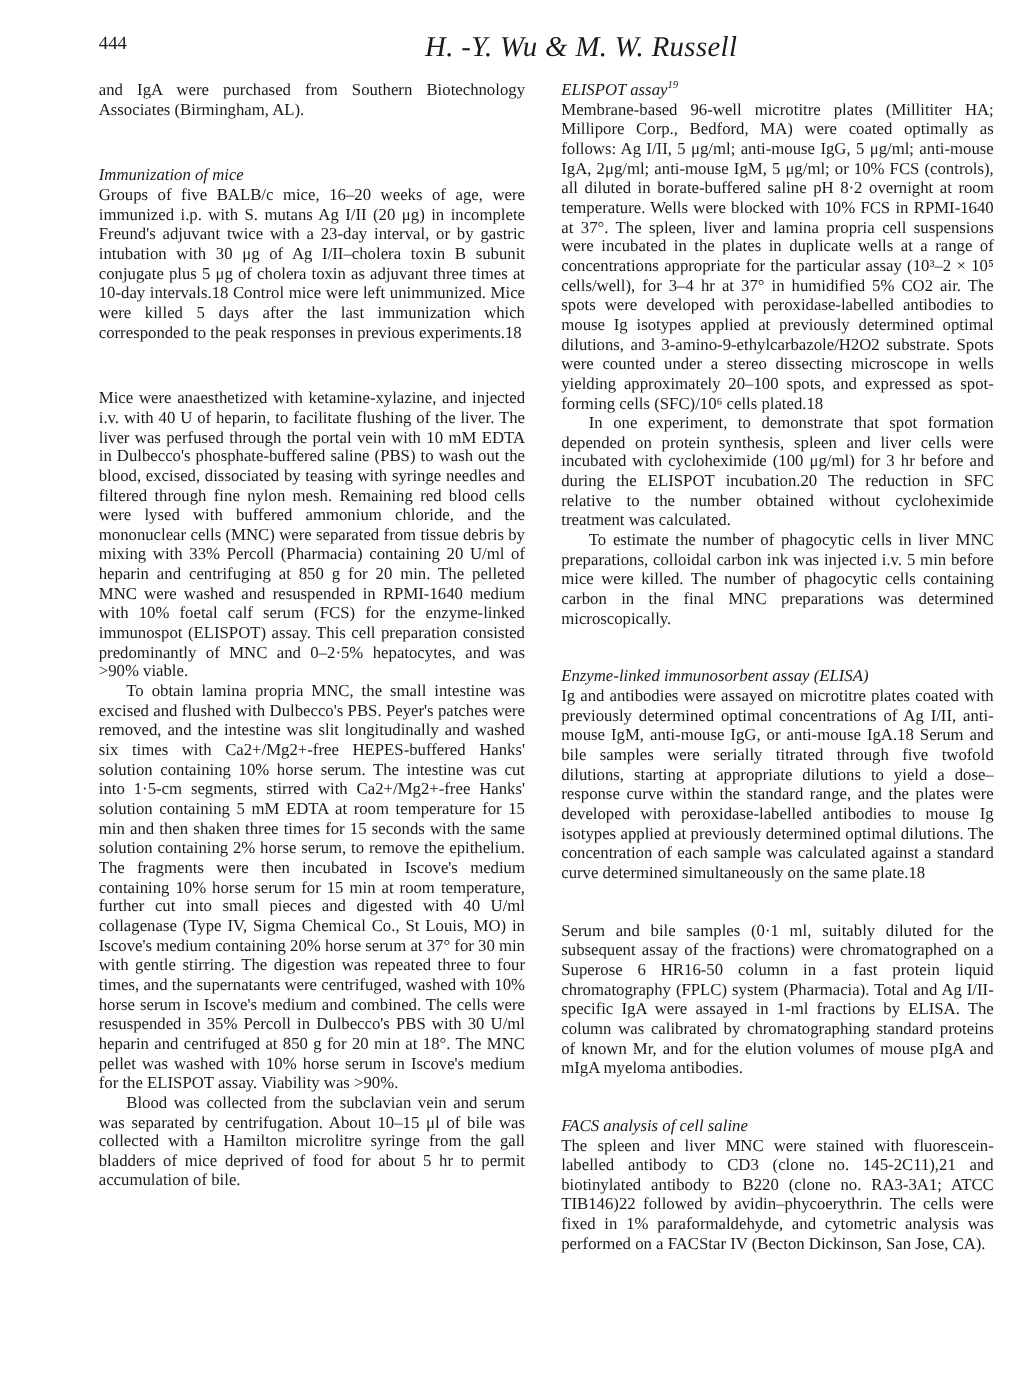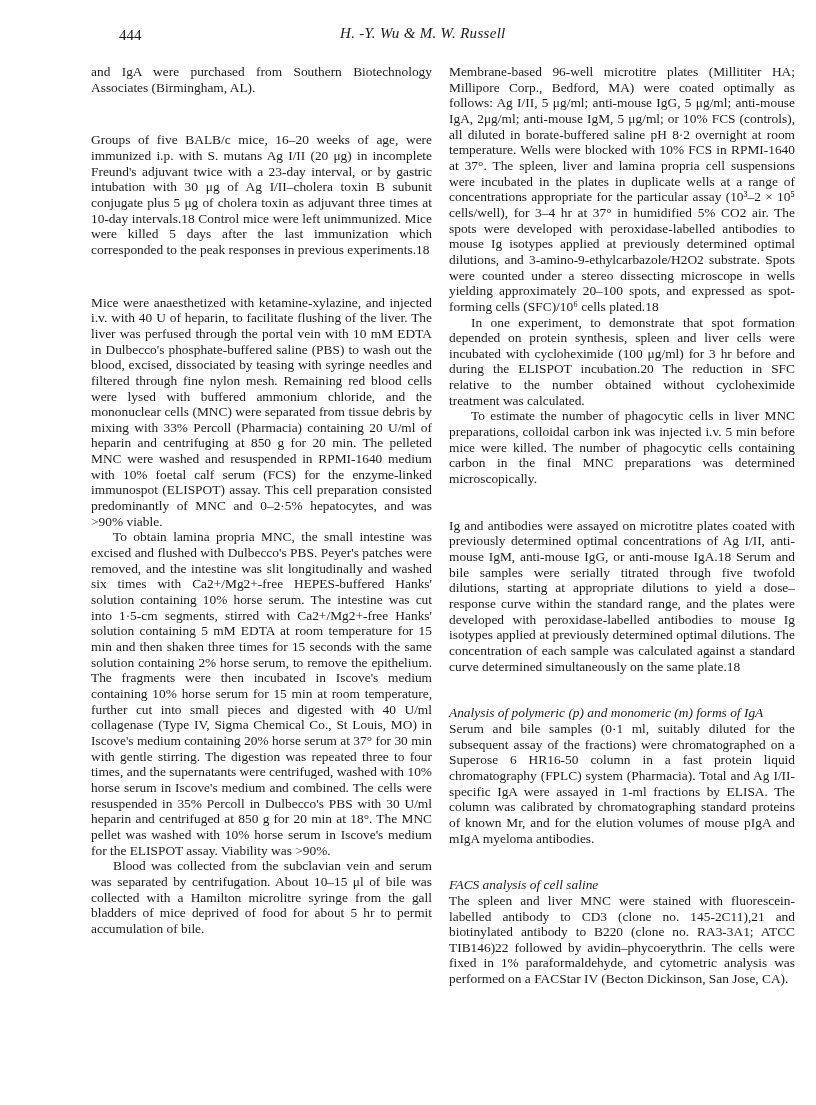--- a/index.html
+++ b/index.html
@@ -1,67 +1,69 @@
 <!DOCTYPE html>
 <html><head>
 <meta charset="utf-8">
 <style>
   html, body { margin:0; padding:0; background:#fff; }
   body { width:816px; height:1105px; position:relative; overflow:hidden;
          font-family:"Liberation Serif","DejaVu Serif",serif; color:#1a1a1a; }
-  .page-num { position:absolute; left:79px; top:27px; font-size:15px;margin-left:40px; }
-  .running-head { position:absolute; left:340px; top:25px; font-size:15px; font-style:italic; letter-spacing:0.3px; }
+  .page-num { position:absolute; left:79px; top:27px; font-size:15px; }
+  .running-head { position:absolute; left:340px; top:25px; font-size:23px; font-style:italic; letter-spacing:0.3px; }
   .col { position:absolute; top:64px; font-size:13.4px; line-height:15.65px; text-align:justify; }
-  .col.left { left:79px; width:341px;margin-left:12px; }
+  .col.left { left:79px; width:341px; }
   .col.right { left:449px; width:346px; }
   .section { margin:0; }
   .section-title { font-style:italic; margin:0; }
   p { margin:0; }
   p.indent { text-indent:22px; }
   .gap-l { height:37px; }
   .gap-m { height:31px; }
   sup { font-size:8.5px; line-height:0; vertical-align:super; }
 </style>
 </head>
 <body>
 
 <div class="page-num">444</div>
 <div class="running-head">H. -Y. Wu &amp; M. W. Russell</div>
 
 <div class="col left">
   <p>and IgA were purchased from Southern Biotechnology Associates (Birmingham, AL).</p>
   <div class="gap-l"></div>
 
   <div class="section">
+    <div class="section-title">Immunization of mice</div>
     <p>Groups of five BALB/c mice, 16–20 weeks of age, were immunized i.p. with S. mutans Ag I/II (20 μg) in incomplete Freund's adjuvant twice with a 23-day interval, or by gastric intubation with 30 μg of Ag I/II–cholera toxin B subunit conjugate plus 5 μg of cholera toxin as adjuvant three times at 10-day intervals.18 Control mice were left unimmunized. Mice were killed 5 days after the last immunization which corresponded to the peak responses in previous experiments.18</p>
   </div>
   <div class="gap-l"></div>
 
   <div class="section">
     <p>Mice were anaesthetized with ketamine-xylazine, and injected i.v. with 40 U of heparin, to facilitate flushing of the liver. The liver was perfused through the portal vein with 10 mM EDTA in Dulbecco's phosphate-buffered saline (PBS) to wash out the blood, excised, dissociated by teasing with syringe needles and filtered through fine nylon mesh. Remaining red blood cells were lysed with buffered ammonium chloride, and the mononuclear cells (MNC) were separated from tissue debris by mixing with 33% Percoll (Pharmacia) containing 20 U/ml of heparin and centrifuging at 850 g for 20 min. The pelleted MNC were washed and resuspended in RPMI-1640 medium with 10% foetal calf serum (FCS) for the enzyme-linked immunospot (ELISPOT) assay. This cell preparation consisted predominantly of MNC and 0–2·5% hepatocytes, and was &gt;90% viable.</p>
     <p class="indent">To obtain lamina propria MNC, the small intestine was excised and flushed with Dulbecco's PBS. Peyer's patches were removed, and the intestine was slit longitudinally and washed six times with Ca2+/Mg2+-free HEPES-buffered Hanks' solution containing 10% horse serum. The intestine was cut into 1·5-cm segments, stirred with Ca2+/Mg2+-free Hanks' solution containing 5 mM EDTA at room temperature for 15 min and then shaken three times for 15 seconds with the same solution containing 2% horse serum, to remove the epithelium. The fragments were then incubated in Iscove's medium containing 10% horse serum for 15 min at room temperature, further cut into small pieces and digested with 40 U/ml collagenase (Type IV, Sigma Chemical Co., St Louis, MO) in Iscove's medium containing 20% horse serum at 37° for 30 min with gentle stirring. The digestion was repeated three to four times, and the supernatants were centrifuged, washed with 10% horse serum in Iscove's medium and combined. The cells were resuspended in 35% Percoll in Dulbecco's PBS with 30 U/ml heparin and centrifuged at 850 g for 20 min at 18°. The MNC pellet was washed with 10% horse serum in Iscove's medium for the ELISPOT assay. Viability was &gt;90%.</p>
     <p class="indent">Blood was collected from the subclavian vein and serum was separated by centrifugation. About 10–15 μl of bile was collected with a Hamilton microlitre syringe from the gall bladders of mice deprived of food for about 5 hr to permit accumulation of bile.</p>
   </div>
 </div>
 
 <div class="col right">
   <div class="section">
+    <div class="section-title"><span>ELISPOT assay</span><sup>19</sup></div>
     <p>Membrane-based 96-well microtitre plates (Millititer HA; Millipore Corp., Bedford, MA) were coated optimally as follows: Ag I/II, 5 μg/ml; anti-mouse IgG, 5 μg/ml; anti-mouse IgA, 2μg/ml; anti-mouse IgM, 5 μg/ml; or 10% FCS (controls), all diluted in borate-buffered saline pH 8·2 overnight at room temperature. Wells were blocked with 10% FCS in RPMI-1640 at 37°. The spleen, liver and lamina propria cell suspensions were incubated in the plates in duplicate wells at a range of concentrations appropriate for the particular assay (10³–2 × 10⁵ cells/well), for 3–4 hr at 37° in humidified 5% CO2 air. The spots were developed with peroxidase-labelled antibodies to mouse Ig isotypes applied at previously determined optimal dilutions, and 3-amino-9-ethylcarbazole/H2O2 substrate. Spots were counted under a stereo dissecting microscope in wells yielding approximately 20–100 spots, and expressed as spot-forming cells (SFC)/10⁶ cells plated.18</p>
     <p class="indent">In one experiment, to demonstrate that spot formation depended on protein synthesis, spleen and liver cells were incubated with cycloheximide (100 μg/ml) for 3 hr before and during the ELISPOT incubation.20 The reduction in SFC relative to the number obtained without cycloheximide treatment was calculated.</p>
     <p class="indent">To estimate the number of phagocytic cells in liver MNC preparations, colloidal carbon ink was injected i.v. 5 min before mice were killed. The number of phagocytic cells containing carbon in the final MNC preparations was determined microscopically.</p>
   </div>
   <div class="gap-m"></div>
 
   <div class="section">
+    <div class="section-title">Enzyme-linked immunosorbent assay (ELISA)</div>
     <p>Ig and antibodies were assayed on microtitre plates coated with previously determined optimal concentrations of Ag I/II, anti-mouse IgM, anti-mouse IgG, or anti-mouse IgA.18 Serum and bile samples were serially titrated through five twofold dilutions, starting at appropriate dilutions to yield a dose–response curve within the standard range, and the plates were developed with peroxidase-labelled antibodies to mouse Ig isotypes applied at previously determined optimal dilutions. The concentration of each sample was calculated against a standard curve determined simultaneously on the same plate.18</p>
   </div>
   <div class="gap-m"></div>
 
   <div class="section">
-    <div class="section-title">Analysis of polymeric (p) and monomeric (m) forms of IgA</div>
     <p>Serum and bile samples (0·1 ml, suitably diluted for the subsequent assay of the fractions) were chromatographed on a Superose 6 HR16-50 column in a fast protein liquid chromatography (FPLC) system (Pharmacia). Total and Ag I/II-specific IgA were assayed in 1-ml fractions by ELISA. The column was calibrated by chromatographing standard proteins of known Mr, and for the elution volumes of mouse pIgA and mIgA myeloma antibodies.</p>
   </div>
   <div class="gap-m"></div>
 
   <div class="section">
     <div class="section-title">FACS analysis of cell saline</div>
     <p>The spleen and liver MNC were stained with fluorescein-labelled antibody to CD3 (clone no. 145-2C11),21 and biotinylated antibody to B220 (clone no. RA3-3A1; ATCC TIB146)22 followed by avidin–phycoerythrin. The cells were fixed in 1% paraformaldehyde, and cytometric analysis was performed on a FACStar IV (Becton Dickinson, San Jose, CA).</p>
   </div>
 </div>
 

